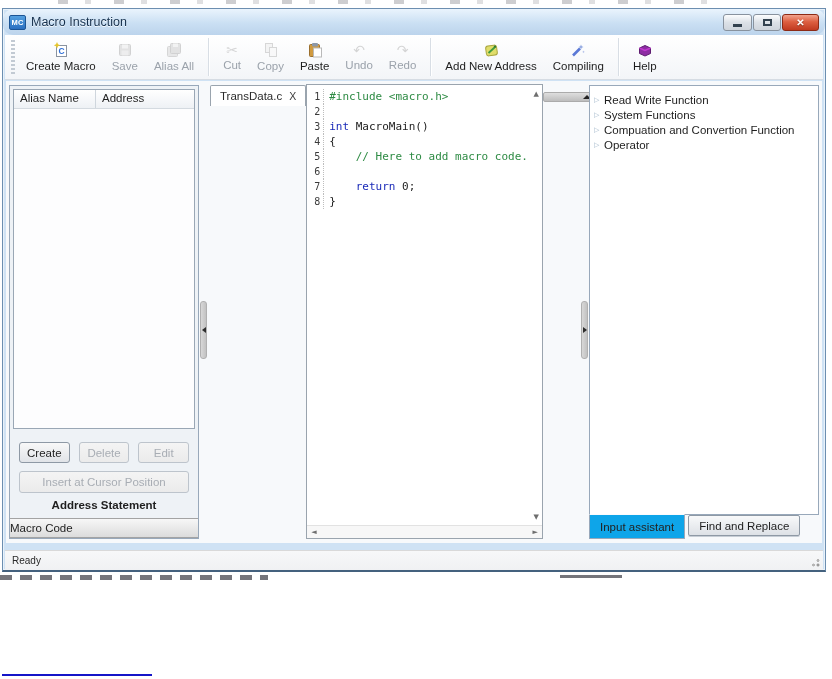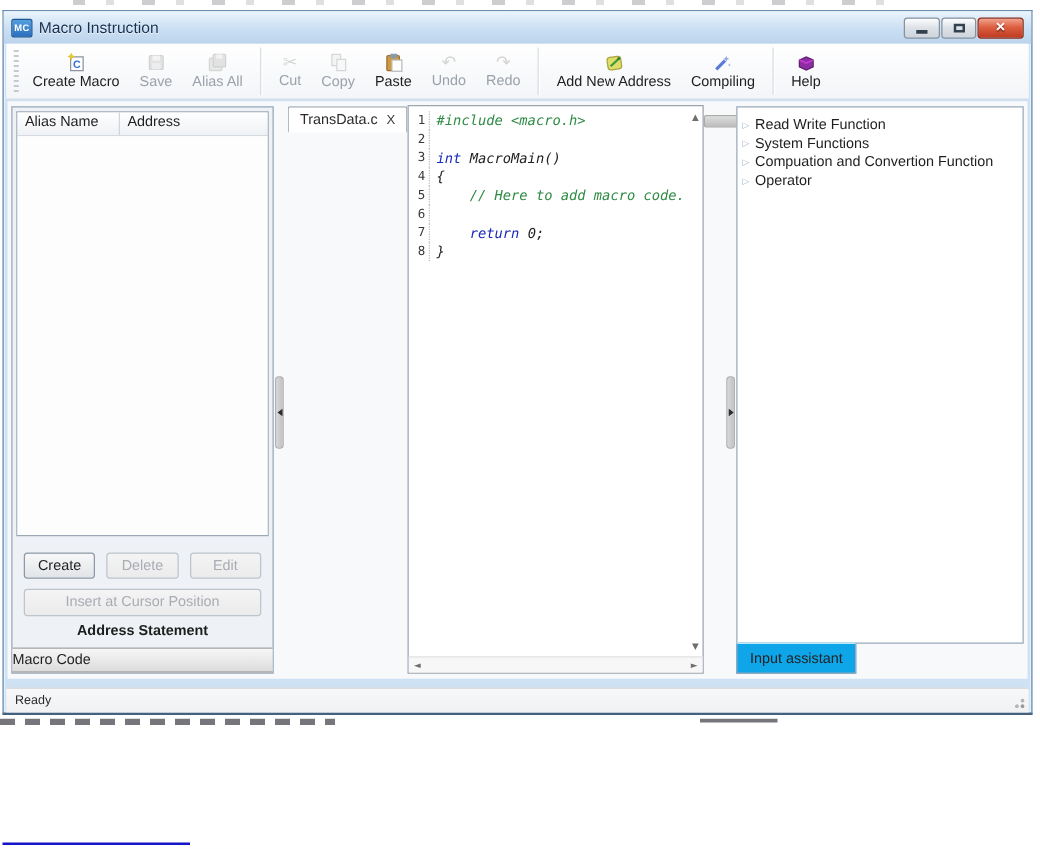--- a/index.html
+++ b/index.html
@@ -14,21 +14,21 @@
     background:repeating-linear-gradient(90deg, rgba(25,25,35,.75) 0 12px, transparent 12px 20px); opacity:.8; }
   .bottom-dash2 { position:absolute; left:560px; top:575px; width:62px; height:3px; background:rgba(25,25,35,.6); }
   .blue-underline { position:absolute; left:2px; top:674px; width:150px; height:2px; background:#1515c8; }
 
   
   .window { position:absolute; left:2px; top:8px; width:824px; height:564px;
     background:#cfe2f4; border:1px solid #6c8eb0; border-bottom:2px solid #44617e;
     box-shadow: inset 0 0 0 1px rgba(255,255,255,.55); }
 
   .titlebar { height:26px; display:flex; align-items:center; padding:0 6px;
-    background:linear-gradient(#eaf4fd, #cadff3 55%, #bcd4ec); }
+    background:linear-gradient(#eaf4fd, #cadff3 55%, #bcd4ec);border-radius:10px; }
   .app-icon { width:17px; height:15px; border-radius:2px; background:linear-gradient(#54a0e0,#2a6fc0);
     border:1px solid #1c5494; color:#fff; font-size:7.5px; font-weight:bold; display:flex;
     align-items:center; justify-content:center; margin-right:5px; letter-spacing:.2px; }
   .title-text { font-size:12.5px; color:#16314e; text-shadow:0 1px 0 rgba(255,255,255,.8); }
   .win-buttons { margin-left:auto; display:flex; gap:1px; }
   .wbtn { height:17px; border-radius:3px; border:1px solid #88929e; display:flex;
     align-items:center; justify-content:center; background:linear-gradient(#fcfdfe,#dce1e7 50%,#cfd5dc); }
   .wbtn-min { width:29px; } .wbtn-max { width:28px; }
   .wbtn-close { width:37px; background:linear-gradient(#f2a38e,#dd5f41 45%,#c03a20);
     border-color:#8c2a16; color:#fff; font-size:10px; font-weight:bold; text-shadow:0 1px 1px rgba(0,0,0,.4); }
@@ -45,21 +45,21 @@
     gap:2px; padding:2px 8px; font-size:11.5px; color:#1e1e1e; height:42px; }
   .tb-item.disabled { color:#9ba2ab; }
   .tb-item.disabled svg, .tb-item.disabled .uni { opacity:.55; filter:grayscale(1); }
   .uni { font-family:"DejaVu Sans", sans-serif; font-size:14px; line-height:14px; color:#aeb6c2; }
 
   
   .client { position:absolute; left:3px; right:3px; top:72px; bottom:27px;
     background:#f7f9fb; display:flex; padding:4px 3px; }
 
   
-  .left-panel { width:210px; background:#eef2f6; border:1px solid #98a8ba;
+  .left-panel { width:190px; background:#eef2f6; border:1px solid #98a8ba;
     display:flex; flex-direction:column; }
   .addr-table { height:340px; margin:3px; border:1px solid #9aa7b5; background:#fff;
     display:flex; flex-direction:column; }
   .addr-head { display:flex; height:19px; border-bottom:1px solid #d4dae0;
     background:linear-gradient(#ffffff,#eef1f5); font-size:11.5px; color:#1f1f1f; }
   .th { padding:2px 6px; } .th-alias { width:82px; border-right:1px solid #cfd6dd; }
   .addr-body { flex:1; background:#fdfdfe; }
   .btn-row { display:flex; gap:9px; margin:10px 9px 0; }
   .btn { flex:1; height:21px; font-size:11.5px; border:1px solid #8e99a5; border-radius:3px;
     background:linear-gradient(#f8f8f8,#e1e4e8); color:#1f1f1f;
@@ -86,21 +86,21 @@
   .tab { background:#fff; border:1px solid #9aa4ae; border-bottom:none; border-radius:2px 2px 0 0;
     padding:0 9px; font-size:11.5px; color:#2b2b2b; display:flex; align-items:center; gap:7px;
     position:relative; z-index:2; }
   .tab-close { font-size:10.5px; color:#3c3c3c; }
   .editor-box { flex:1; background:#fff; border:1px solid #9aa4ae; margin-top:-1px;
     display:flex; flex-direction:column; min-height:0; }
   .code-area { flex:1; position:relative; padding:4px 14px 0 2px; overflow:hidden; }
   .code-line { display:flex; font-family:"DejaVu Sans Mono", monospace; font-size:11px; line-height:15px; }
   .ln { width:15px; flex:none; text-align:right; color:#3a3a3a; font-size:10px;
     padding-right:3px; border-right:1px dotted #bdbdbd; margin-right:5px; }
-  .code { white-space:pre;font-style:italic; }
+  .code { white-space:pre; }
   .seg-green { color:#2e8b44; } .seg-blue { color:#1a2ab8; } .seg-plain { color:#222; }
   .sc { position:absolute; font-family:"DejaVu Sans", sans-serif; font-size:7px; color:#6e6e6e; line-height:1; }
   .sc-up { right:3px; top:6px; } .sc-down { right:3px; bottom:4px; }
   .hscroll { height:13px; background:#f7f7f7; border-top:1px solid #e2e2e2; position:relative; }
   .sc-left { left:4px; top:3px; } .sc-right { right:4px; top:3px; }
   .collapse-row { height:24px; display:flex; justify-content:center; align-items:flex-start; padding-top:7px; }
   .collapse-pill { width:88px; height:10px; background:linear-gradient(#dedede,#bdbdbd);
     border:1px solid #ababab; border-radius:2px; display:flex; align-items:center; justify-content:center; }
   .arr-u { width:0; height:0; border-left:4px solid transparent; border-right:4px solid transparent; border-bottom:4px solid #222; }
 
@@ -349,20 +349,21 @@
               <span class="expander">▷</span>
               <span>Compuation and Convertion Function</span>
             </div>
             <div class="tree-row">
               <span class="expander">▷</span>
               <span>Operator</span>
             </div>
           </div>
         <div class="tabs-row">
           <span class="tab-bottom-active">Input assistant</span>
+          <span class="tab-bottom">Find and Replace</span>
         </div>
       </div>
     </div>
 
     <div class="statusbar">
       <span>Ready</span>
       <span class="grip"></span>
     </div>
   </div>
 

